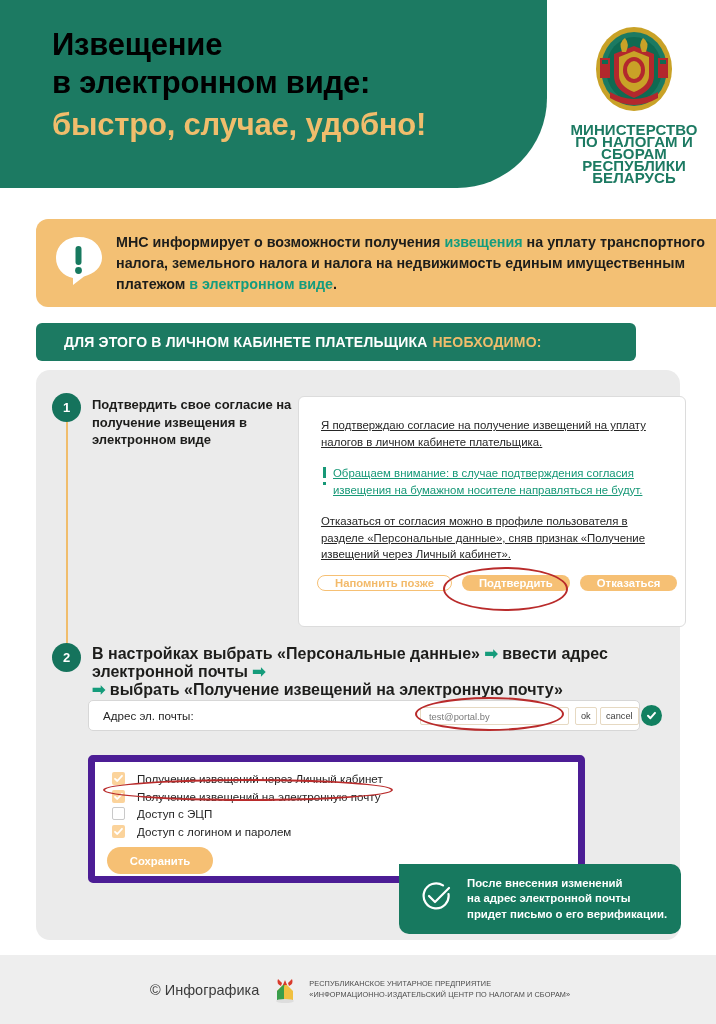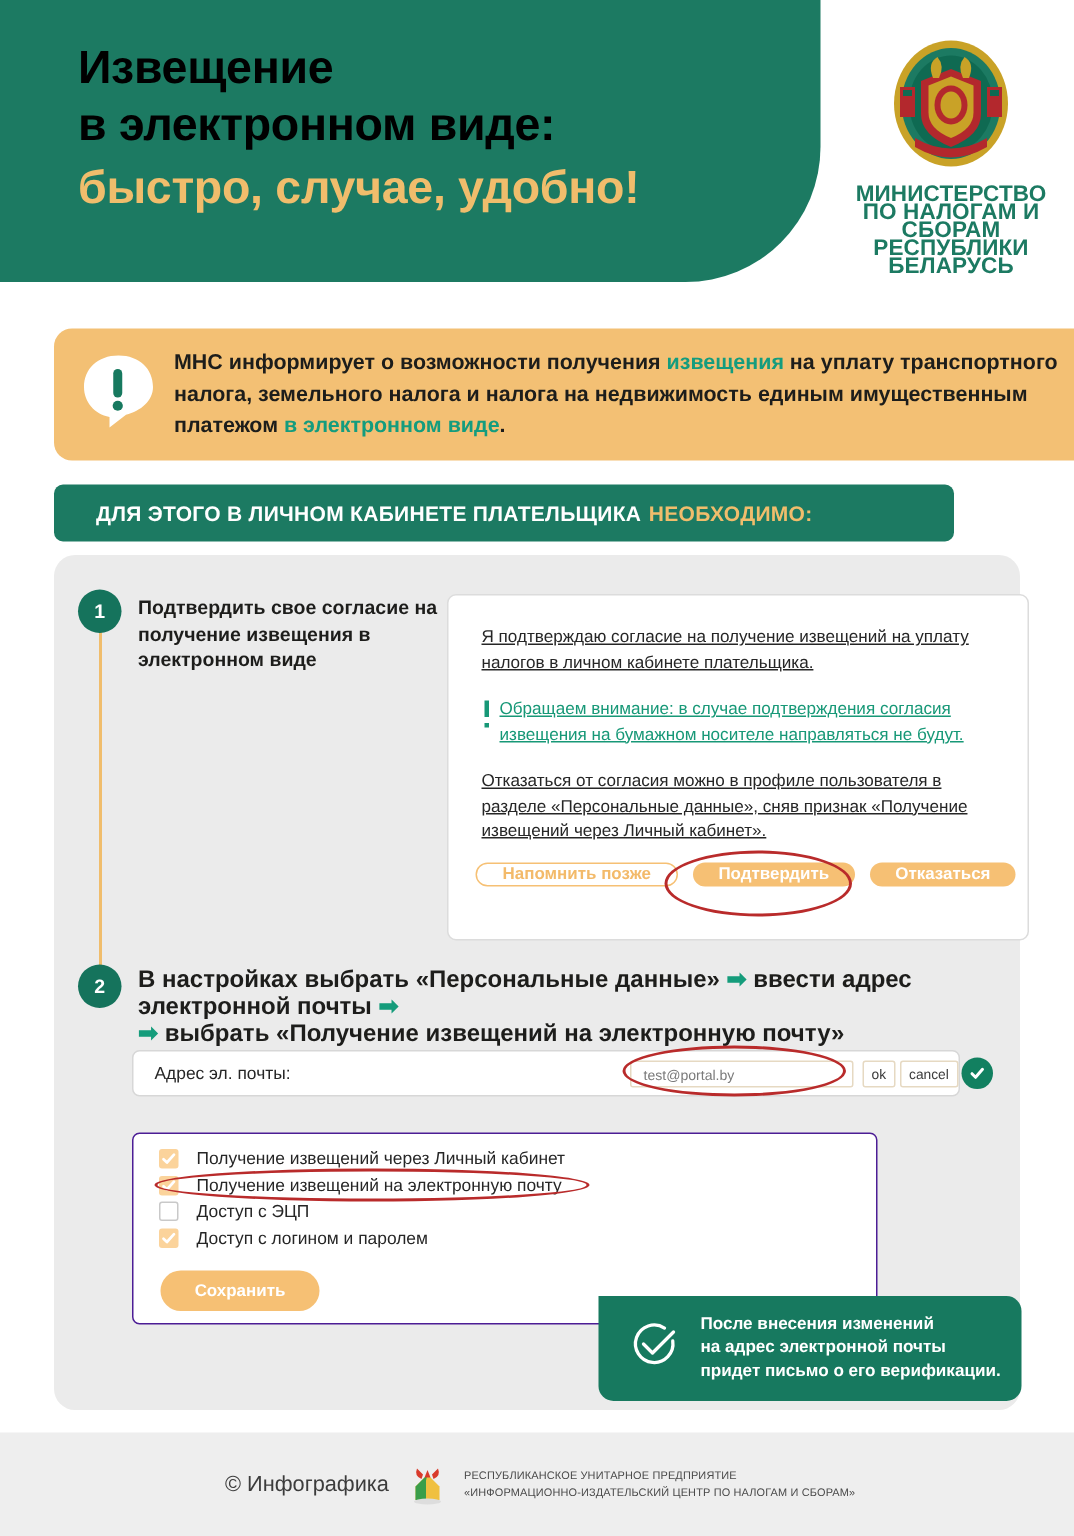--- a/index.html
+++ b/index.html
@@ -237,21 +237,21 @@
     background: #128060;
     display: flex; align-items: center; justify-content: center;
   }
   .ellipse-email { left: 415px; top: 697px; width: 149px; height: 34px; }
 
   
   .check-card {
     position: absolute; left: 88px; top: 755px;
     width: 497px; height: 128px;
     background: #ffffff;
-    border: 1px solid #4c1d95;
+    border: 7px solid #4c1d95;
     border-radius: 5px;
   }
   .check-list { position: absolute; left: 17px; top: 8px; }
   .check-item { display: flex; align-items: center; height: 17.5px; }
   .cbox {
     width: 13px; height: 13px;
     border-radius: 2px;
     margin-right: 12px;
     flex: 0 0 13px;
     display: flex; align-items: center; justify-content: center;

